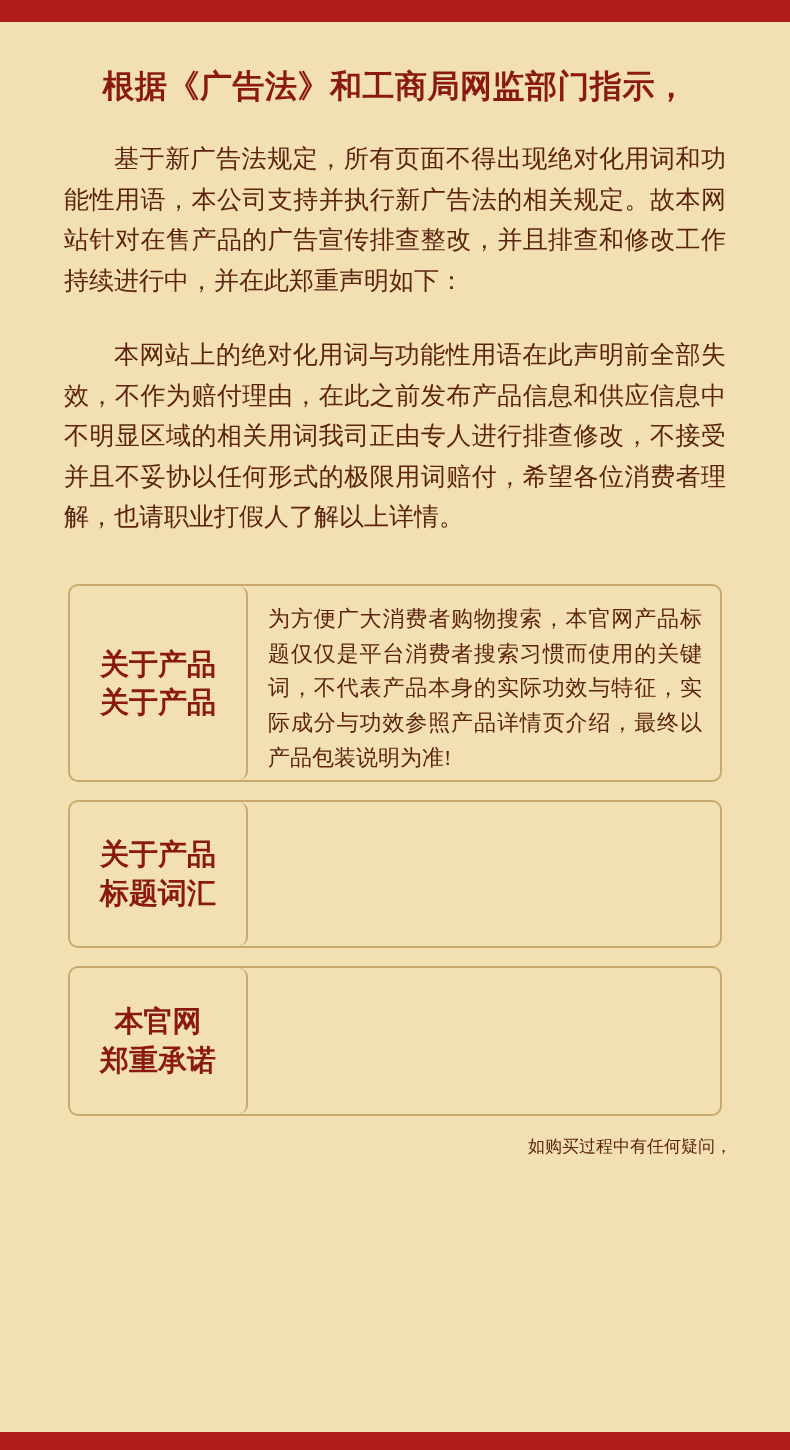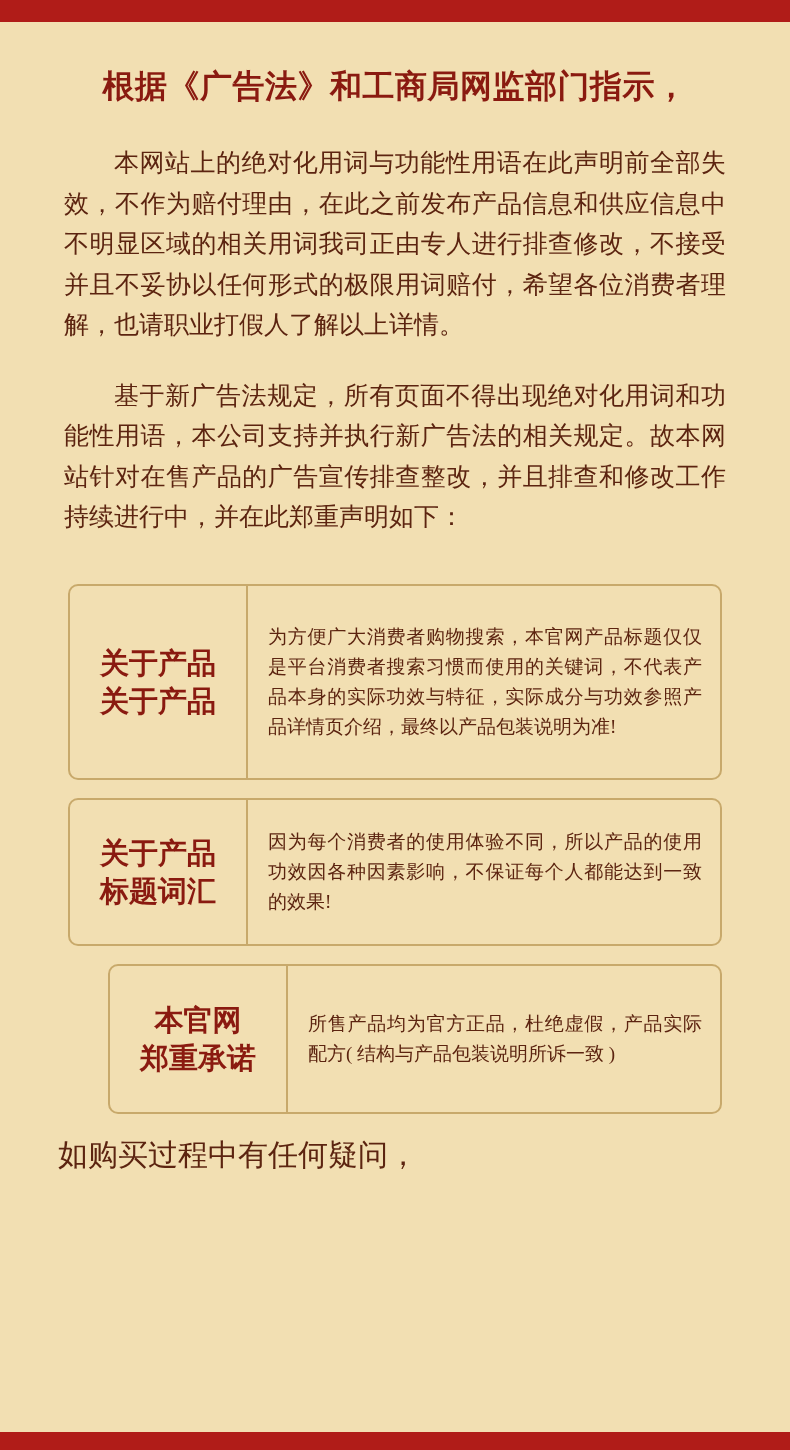--- a/index.html
+++ b/index.html
@@ -87,87 +87,86 @@
     align-items: center;
     justify-content: center;
     color: #8a1a10;
     font-weight: bold;
     font-size: 29px;
     line-height: 1.32;
     border-right: 2px solid #c8a96b;
     padding: 16px 6px;
     box-sizing: border-box;
     text-align: center;
+    border-radius: 9px;
   }
   .card-body {
     flex: 1 1 auto;
     color: #5c2410;
-    font-size: 19px;
+    font-size: 22px;
     line-height: 1.58;
-    padding: 16px 18px 16px 20px;
+    padding: 16px 18px 4px 20px;
     text-align: justify;
     text-align-last: left;
     box-sizing: border-box;
     display: flex;
     align-items: center;
   }
   .card.card1 { min-height: 196px; }
   .card.card2 { min-height: 148px; }
-  .card.card3 { min-height: 150px; margin-left: 40px; }
+  .card.card3 { min-height: 150px; }
   .footer {
     margin-top: 10px;
-    text-align: left;
+    text-align: right;
     color: #5c2410;
-    font-size: 30px;
+    font-size: 17px;
     line-height: 1.5;
   }
   .footer .fl {
     display: block;
   }
 </style>
 </head>
 <body>
 
 <div class="page">
 
   <div class="band-top"></div>
 
   <div class="sheet">
 
     <div class="headline">
       <span>根据《广告法》和工商局网监部门指示，</span>
     </div>
 
+    <p class="para p1">基于新广告法规定，所有页面不得出现绝对化用词和功能性用语，本公司支持并执行新广告法的相关规定。故本网站针对在售产品的广告宣传排查整改，并且排查和修改工作持续进行中，并在此郑重声明如下：</p>
     <p class="para p2">本网站上的绝对化用词与功能性用语在此声明前全部失效，不作为赔付理由，在此之前发布产品信息和供应信息中不明显区域的相关用词我司正由专人进行排查修改，不接受并且不妥协以任何形式的极限用词赔付，希望各位消费者理解，也请职业打假人了解以上详情。</p>
-    <p class="para p1">基于新广告法规定，所有页面不得出现绝对化用词和功能性用语，本公司支持并执行新广告法的相关规定。故本网站针对在售产品的广告宣传排查整改，并且排查和修改工作持续进行中，并在此郑重声明如下：</p>
 
     <div class="cards">
 
       <div class="card card1">
         <div class="card-title">
           <span>关于产品</span>
           <span>关于产品</span>
         </div>
         <div class="card-body">为方便广大消费者购物搜索，本官网产品标题仅仅是平台消费者搜索习惯而使用的关键词，不代表产品本身的实际功效与特征，实际成分与功效参照产品详情页介绍，最终以产品包装说明为准!</div>
       </div>
 
       <div class="card card2">
         <div class="card-title">
           <span>关于产品</span>
           <span>标题词汇</span>
         </div>
-        <div class="card-body">因为每个消费者的使用体验不同，所以产品的使用功效因各种因素影响，不保证每个人都能达到一致的效果!</div>
       </div>
 
       <div class="card card3">
         <div class="card-title">
           <span>本官网</span>
           <span>郑重承诺</span>
         </div>
-        <div class="card-body">所售产品均为官方正品，杜绝虚假，产品实际配方( 结构与产品包装说明所诉一致 )</div>
       </div>
 
     </div>
 
     <div class="footer">
       <span class="fl">如购买过程中有任何疑问，</span>
     </div>
 
   </div>
 

